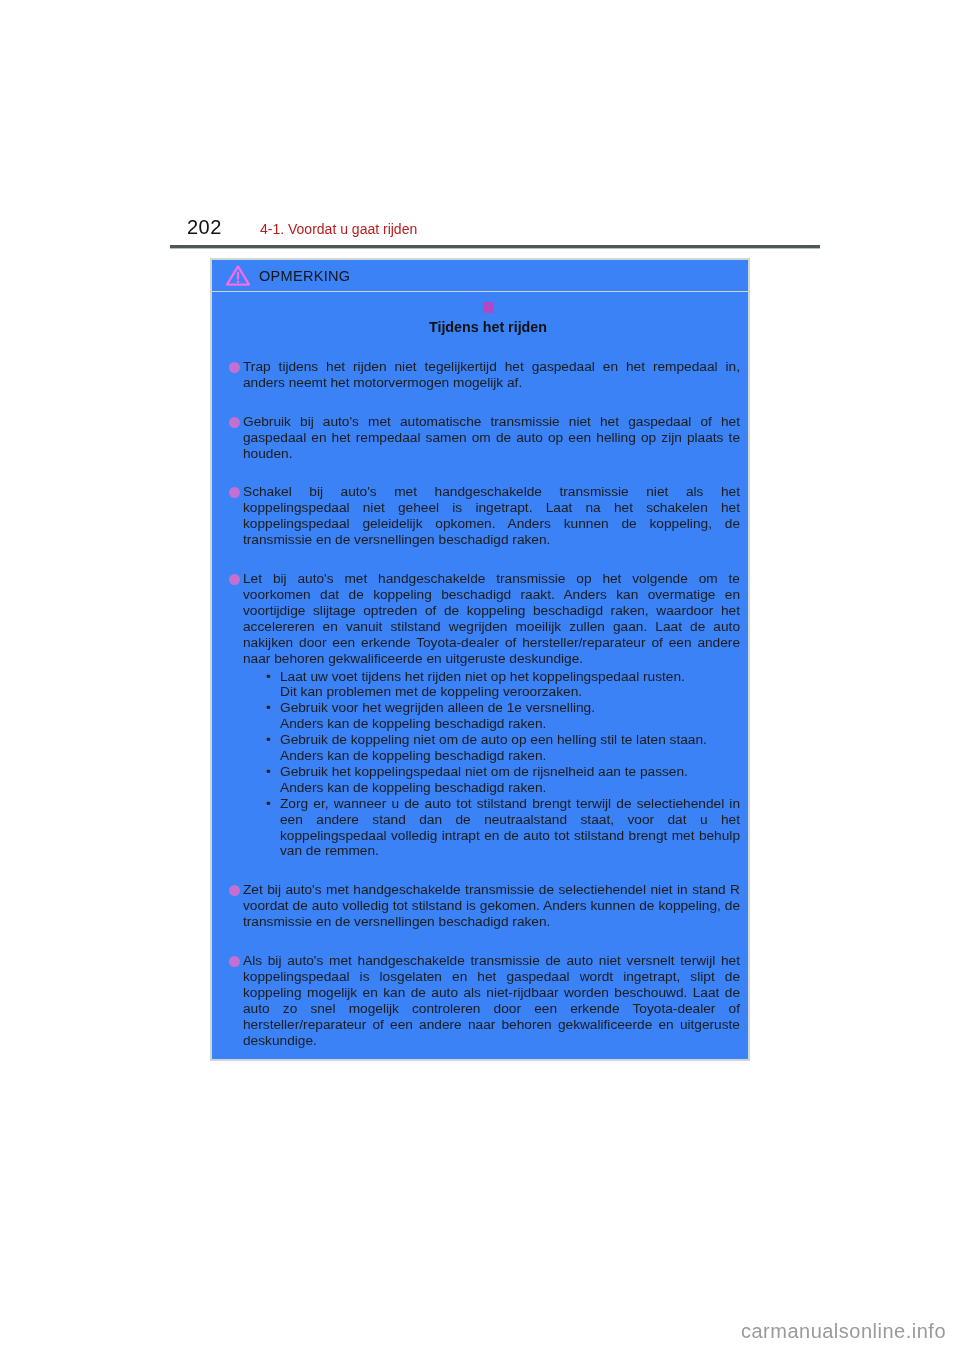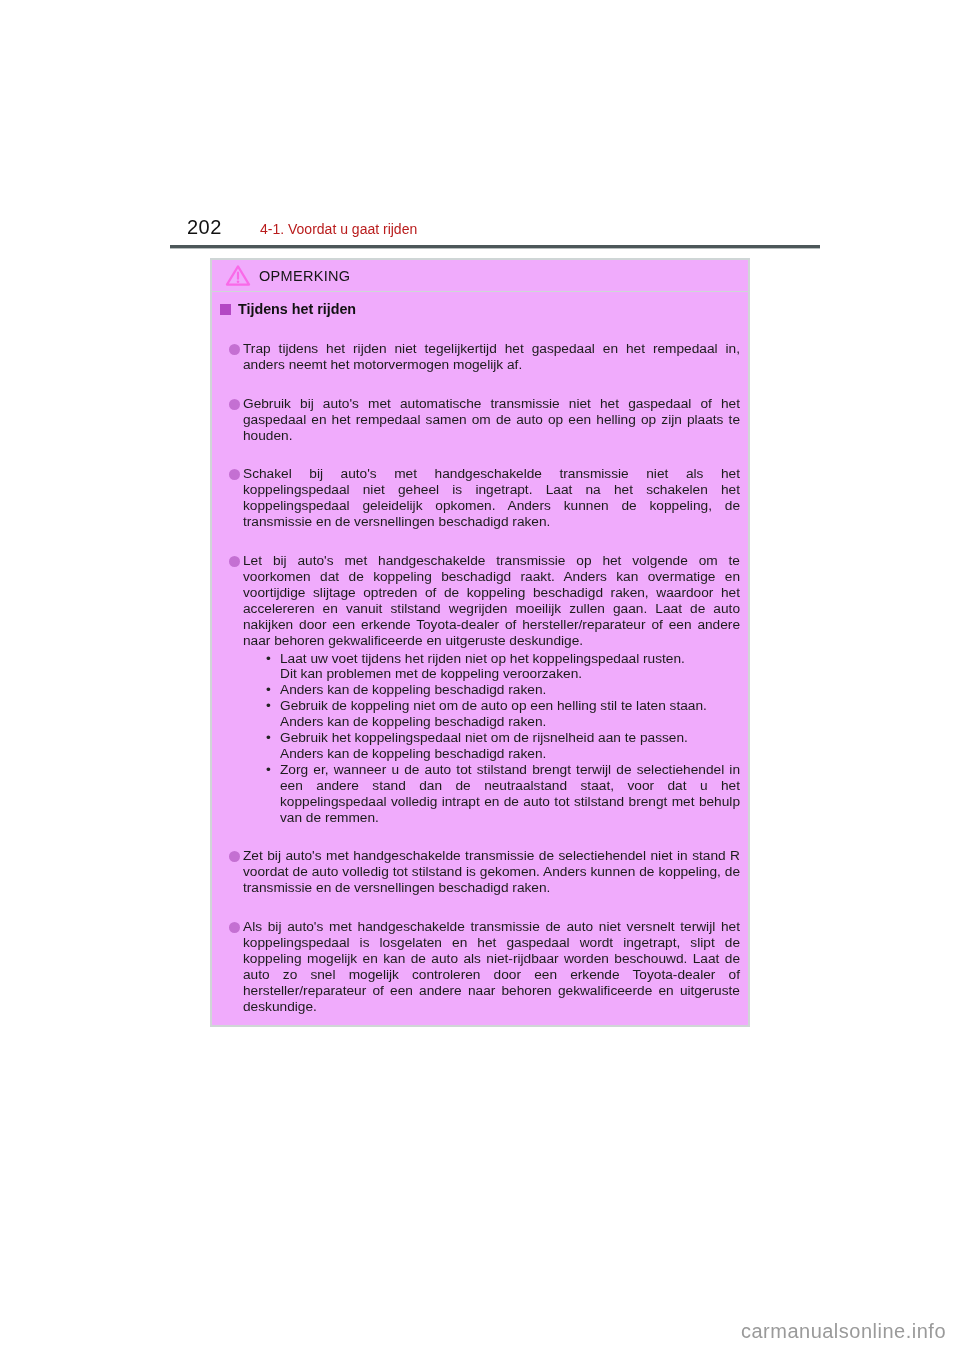--- a/index.html
+++ b/index.html
@@ -17,38 +17,39 @@
     position:absolute;left:260px;top:221px;
     font-size:14px;color:#b91c1c;
   }
   .header-rule{position:absolute;left:170px;top:245px;width:650px;}
   .header-rule .dark{height:3px;background:#4c5759;}
   .header-rule .light{height:1px;background:#b6bdbd;}
 
   
   .notice-box{
     position:absolute;left:210px;top:258px;width:540px;min-height:652px;
-    box-sizing:border-box;border:2px solid #cfd6d6;background:#f0abfc;
+    box-sizing:border-box;border:2px solid #cfd6d6;background:#3b82f6;
   }
   .notice-header{
     display:flex;align-items:center;gap:8px;
     padding:4px 10px 4px 13px;height:23px;
     border-bottom:1px solid #cfd6d6;
   }
   .warning-triangle{width:26px;height:23px;flex:0 0 auto;}
   .notice-title{font-size:14.5px;color:#161616;letter-spacing:.3px;}
 
   .notice-body{
     padding:8px 8px 10px 8px;
     font-size:13.7px;line-height:15.9px;color:#1c1c1c;
   }
   .subsection-title{
     display:flex;align-items:center;gap:7px;
     font-size:14.3px;font-weight:bold;color:#111;
-    margin:2px 0 4px 0;
+    margin:2px 0 4px 16px;
+    flex-direction:column;
   }
   .subsection-square{width:11px;height:11px;background:#b348c4;flex:0 0 auto;}
 
   .bullet{position:relative;padding-left:23px;margin-top:23px;text-align:justify;}
   .bullet-dot{
     position:absolute;left:9px;top:3px;width:11px;height:11px;border-radius:50%;
     background:#c470d2;
   }
   .sub-list{margin-top:2px;}
   .sub-bullet{position:relative;padding-left:37px;margin-top:0;}
@@ -92,20 +93,21 @@
         <div class="bullet"><span class="bullet-dot"></span><span>Gebruik bij auto's met automatische transmissie niet het gaspedaal of het gaspedaal en het rempedaal samen om de auto op een helling op zijn plaats te houden.</span></div>
         <div class="bullet"><span class="bullet-dot"></span><span>Schakel bij auto's met handgeschakelde transmissie niet als het koppelingspedaal niet geheel is ingetrapt. Laat na het schakelen het koppelingspedaal geleidelijk opkomen. Anders kunnen de koppeling, de transmissie en de versnellingen beschadigd raken.</span></div>
         <div class="bullet"><span class="bullet-dot"></span><span>Let bij auto's met handgeschakelde transmissie op het volgende om te voorkomen dat de koppeling beschadigd raakt. Anders kan overmatige en voortijdige slijtage optreden of de koppeling beschadigd raken, waardoor het accelereren en vanuit stilstand wegrijden moeilijk zullen gaan. Laat de auto nakijken door een erkende Toyota-dealer of hersteller/reparateur of een andere naar behoren gekwalificeerde en uitgeruste deskundige.</span><div class="sub-list">
             <div class="sub-bullet">
               <span class="sub-marker">•</span>
               <div class="sub-line">Laat uw voet tijdens het rijden niet op het koppelingspedaal rusten.</div>
               <div class="sub-line">Dit kan problemen met de koppeling veroorzaken.</div>
             </div>
             <div class="sub-bullet">
               <span class="sub-marker">•</span>
+              <div class="sub-line">Gebruik voor het wegrijden alleen de 1e versnelling.</div>
               <div class="sub-line">Anders kan de koppeling beschadigd raken.</div>
             </div>
             <div class="sub-bullet">
               <span class="sub-marker">•</span>
               <div class="sub-line">Gebruik de koppeling niet om de auto op een helling stil te laten staan.</div>
               <div class="sub-line">Anders kan de koppeling beschadigd raken.</div>
             </div>
             <div class="sub-bullet">
               <span class="sub-marker">•</span>
               <div class="sub-line">Gebruik het koppelingspedaal niet om de rijsnelheid aan te passen.</div>

